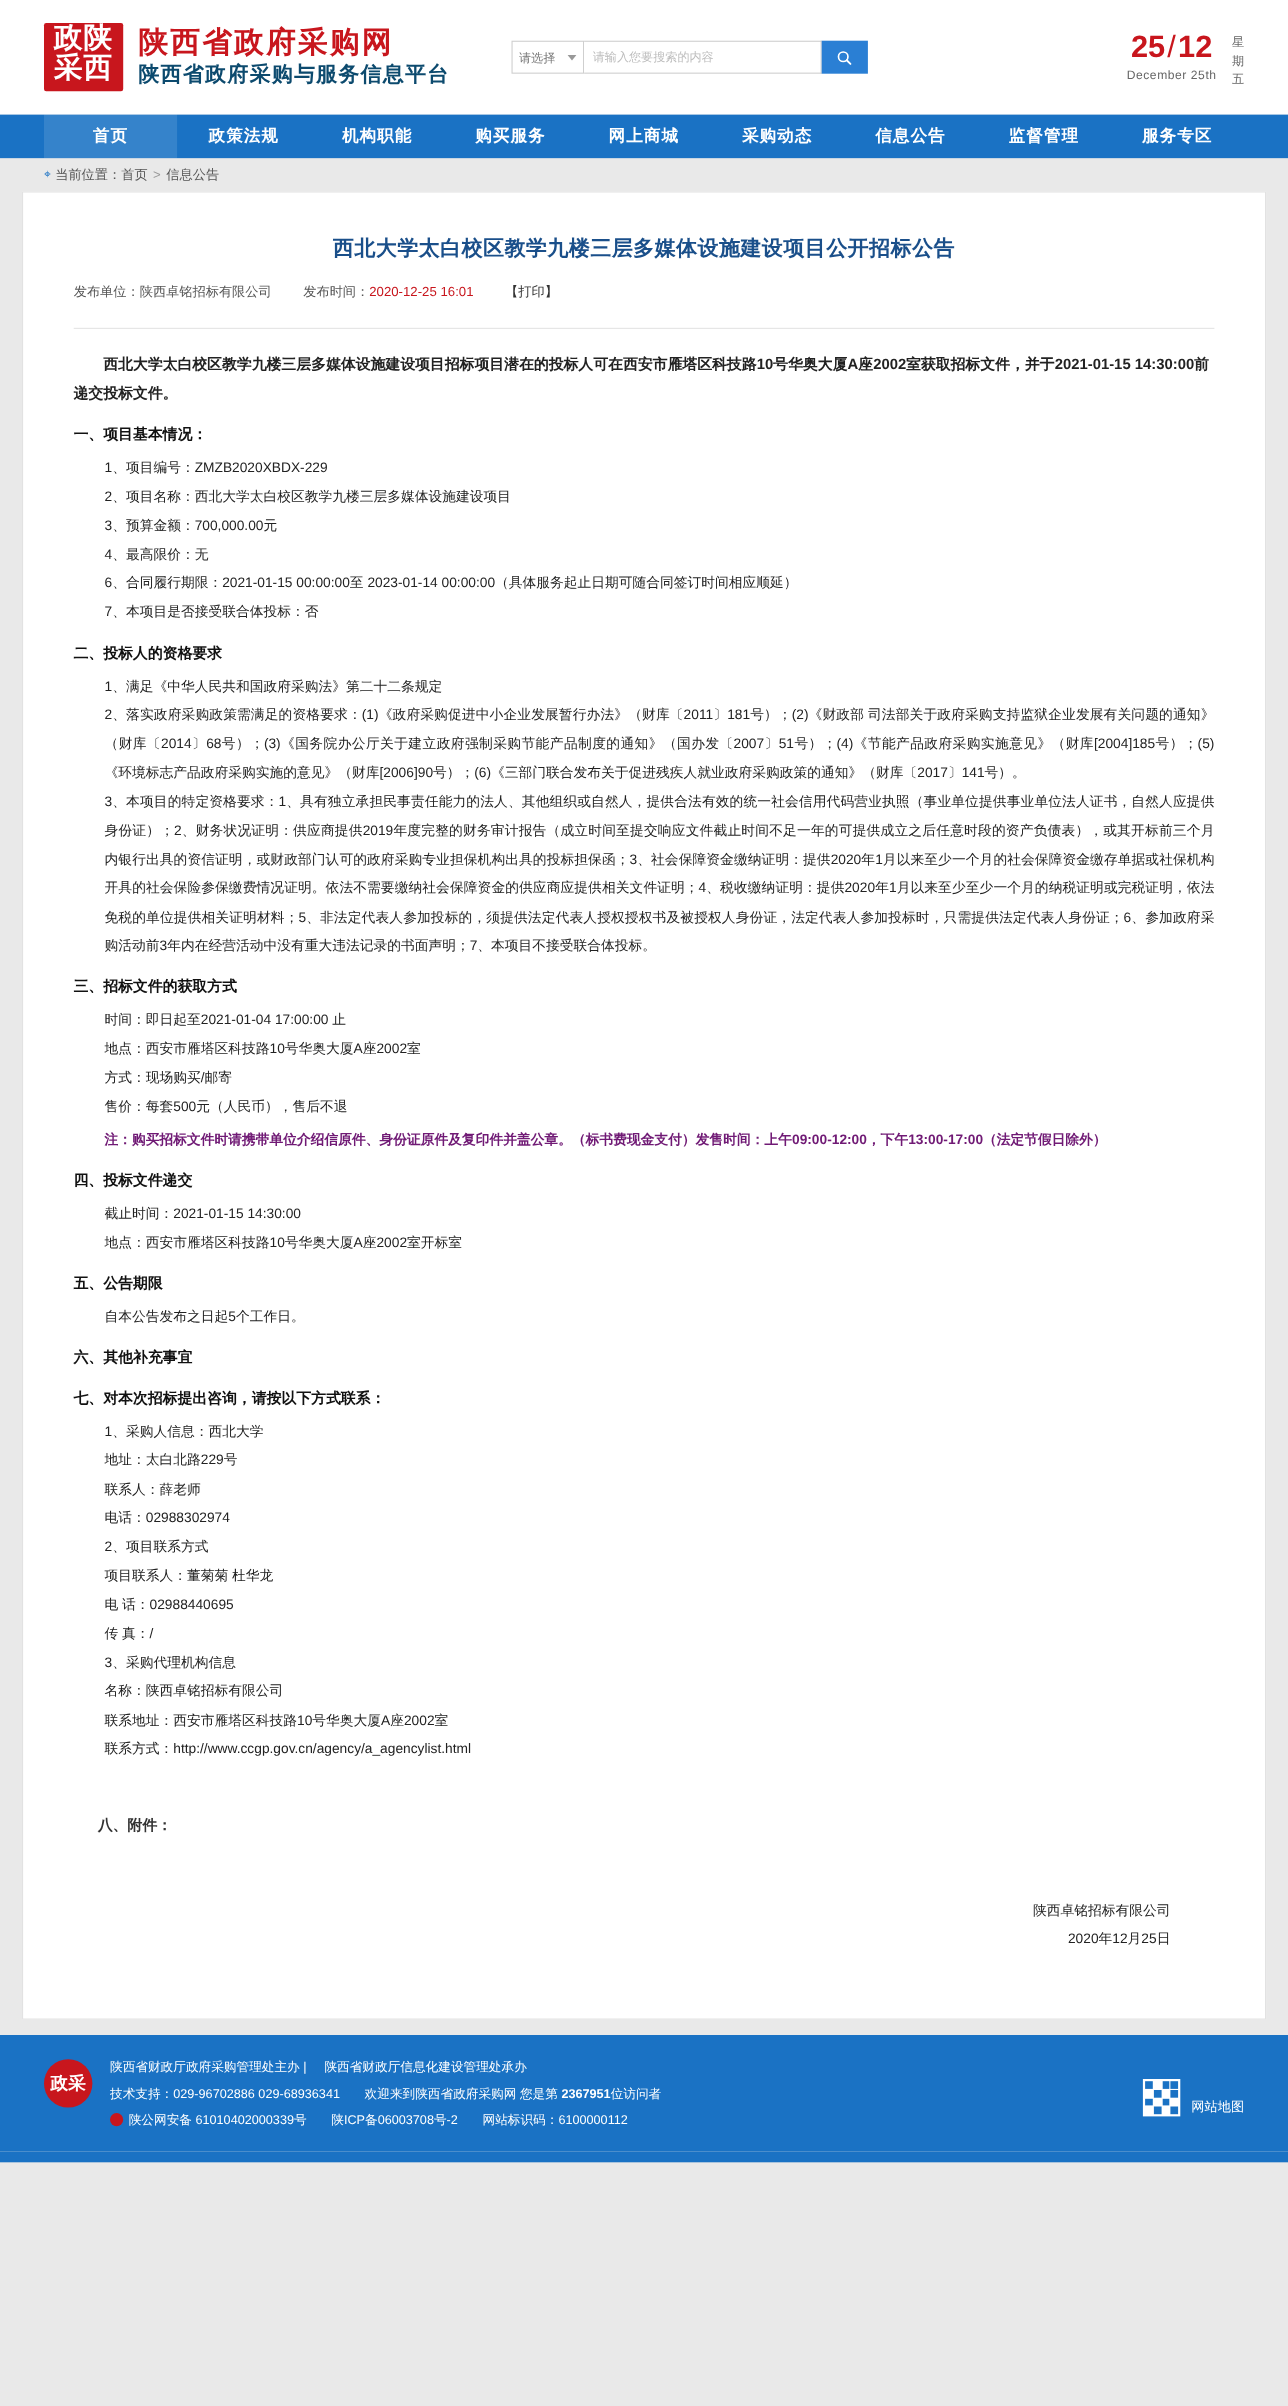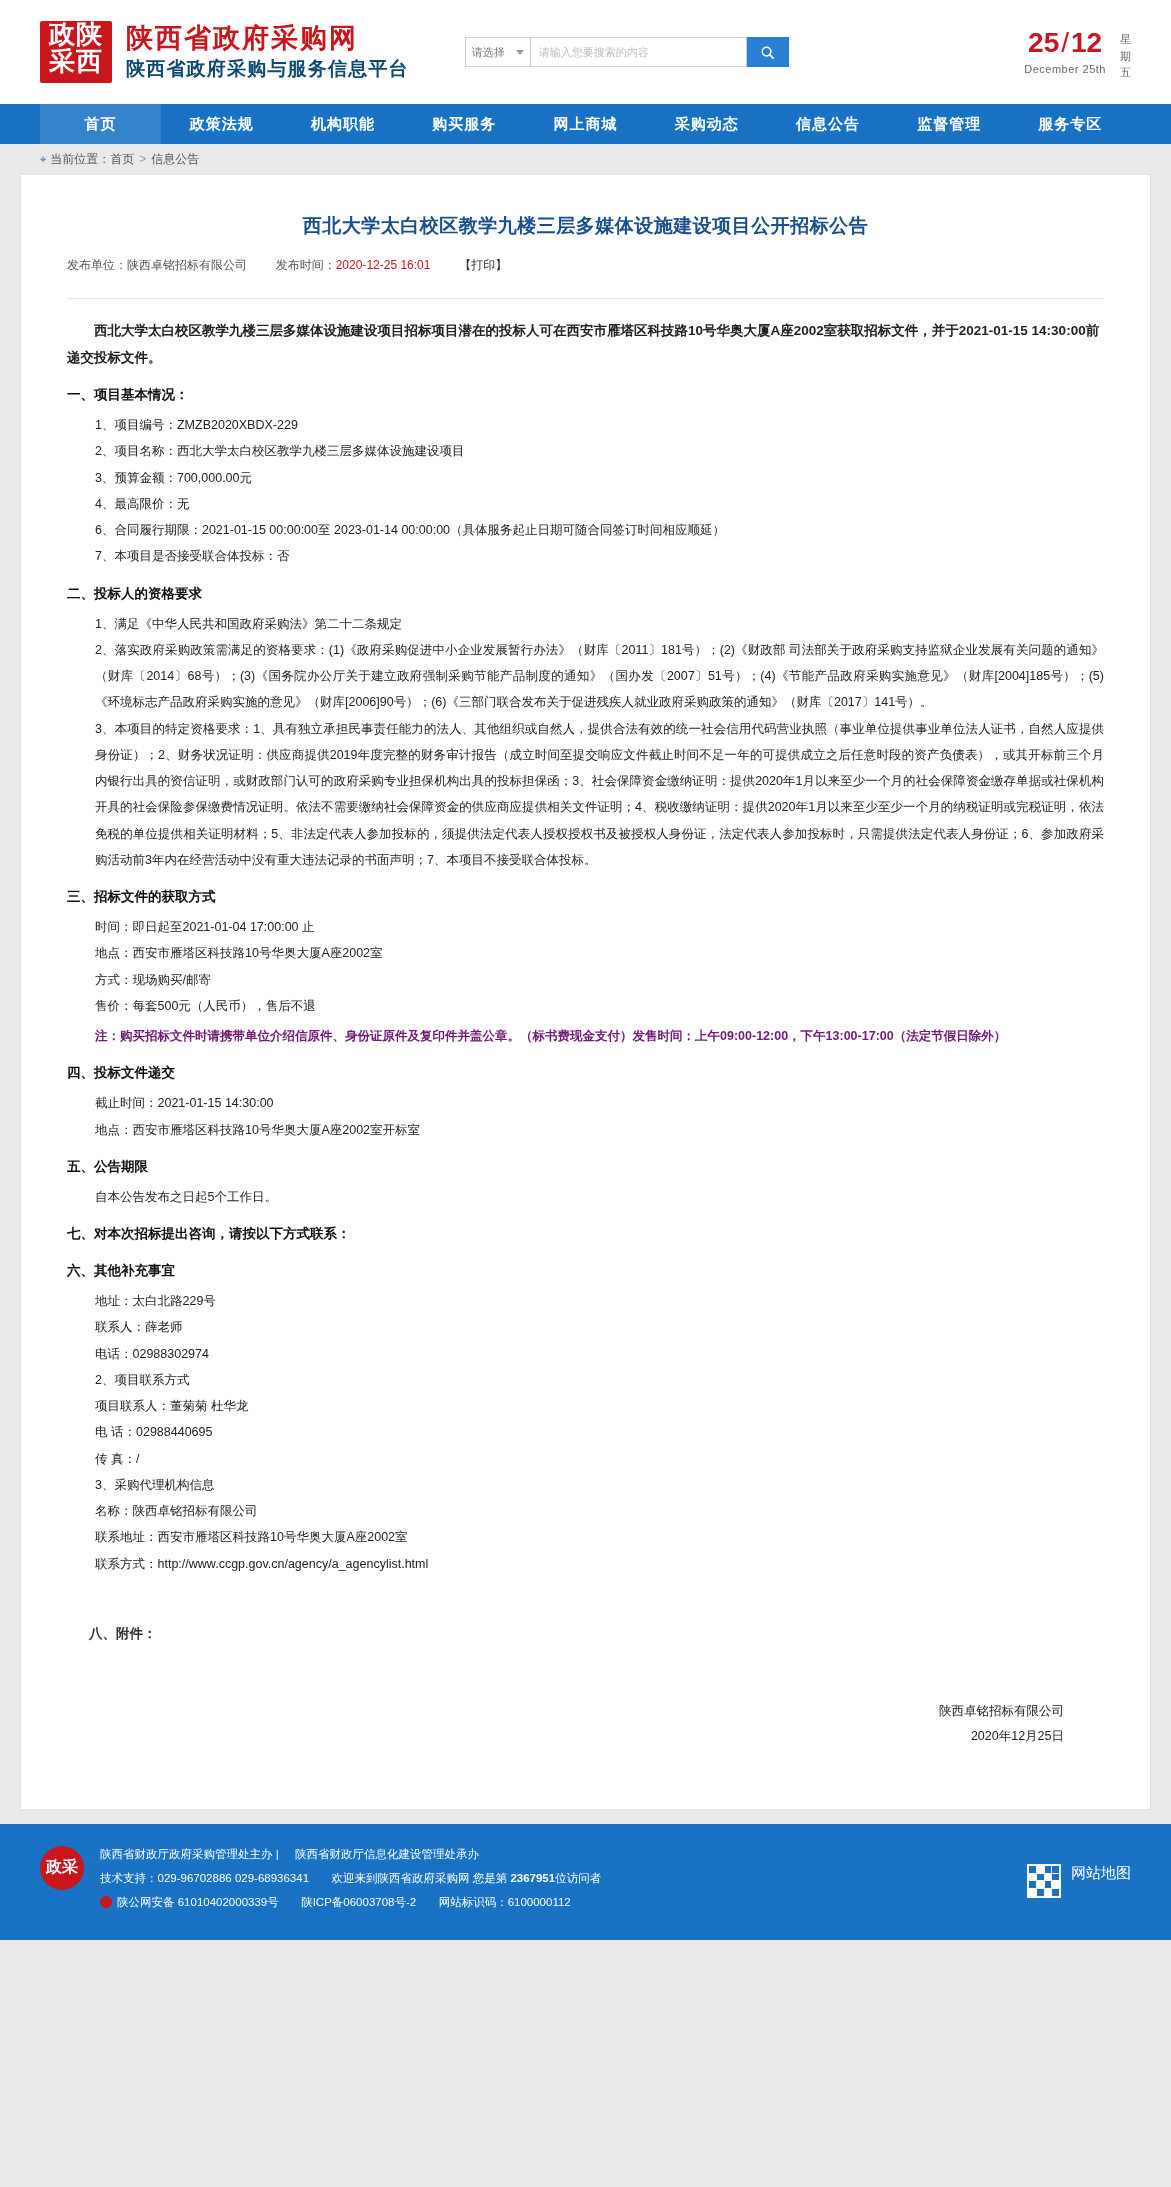--- a/index.html
+++ b/index.html
@@ -212,22 +212,22 @@
   }
   .f-lines { font-size: 11.5px; line-height: 2.1; }
   .f-lines .sep { display:inline-block; width: 16px; }
   .f-lines .em { font-weight:bold; }
   .f-badge {
     display:inline-block; width:12px;height:12px;border-radius:50%;
     background:#c8161d; margin-right:5px; vertical-align:-2px;
   }
   .f-right {
     position:absolute; right:40px; top: 40px;
-    display:flex; align-items:flex-start; gap:10px;
-    font-size: 15px;
+    display:flex; align-items:flex-end; gap:10px;
+    font-size: 12px;
   }
   .qr {
     width: 34px;height:34px;background:#fff;
     display:grid;grid-template-columns:repeat(4,1fr);grid-template-rows:repeat(4,1fr);
     gap:1px; padding:2px;
   }
   .qr i { background:#1a72c4; }
   .qr i.on { background:#fff; }
   .footer-bottom {
     background:#1a72c4;
@@ -331,22 +331,23 @@
         <div class="lv1">时间：即日起至2021-01-04 17:00:00 止</div>
         <div class="lv1">地点：西安市雁塔区科技路10号华奥大厦A座2002室</div>
         <div class="lv1">方式：现场购买/邮寄</div>
         <div class="lv1">售价：每套500元（人民币），售后不退</div>
         <div class="note">注：购买招标文件时请携带单位介绍信原件、身份证原件及复印件并盖公章。（标书费现金支付）发售时间：上午09:00-12:00，下午13:00-17:00（法定节假日除外）</div>
         <div class="sec-h">四、投标文件递交</div>
         <div class="lv1">截止时间：2021-01-15 14:30:00</div>
         <div class="lv1">地点：西安市雁塔区科技路10号华奥大厦A座2002室开标室</div>
         <div class="sec-h">五、公告期限</div>
         <div class="lv1">自本公告发布之日起5个工作日。</div>
+        <div class="sec-h">六、其他补充事宜</div>
         <div class="sec-h">七、对本次招标提出咨询，请按以下方式联系：</div>
-        <div class="sec-h">六、其他补充事宜</div>
+        <div class="lv1">1、采购人信息：西北大学</div>
         <div class="lv1">地址：太白北路229号</div>
         <div class="lv1">联系人：薛老师</div>
         <div class="lv1">电话：02988302974</div>
         <div class="lv1">2、项目联系方式</div>
         <div class="lv1">项目联系人：董菊菊 杜华龙</div>
         <div class="lv1">电 话：02988440695</div>
         <div class="lv1">传 真：/</div>
         <div class="lv1">3、采购代理机构信息</div>
         <div class="lv1">名称：陕西卓铭招标有限公司</div>
         <div class="lv1">联系地址：西安市雁塔区科技路10号华奥大厦A座2002室</div>

